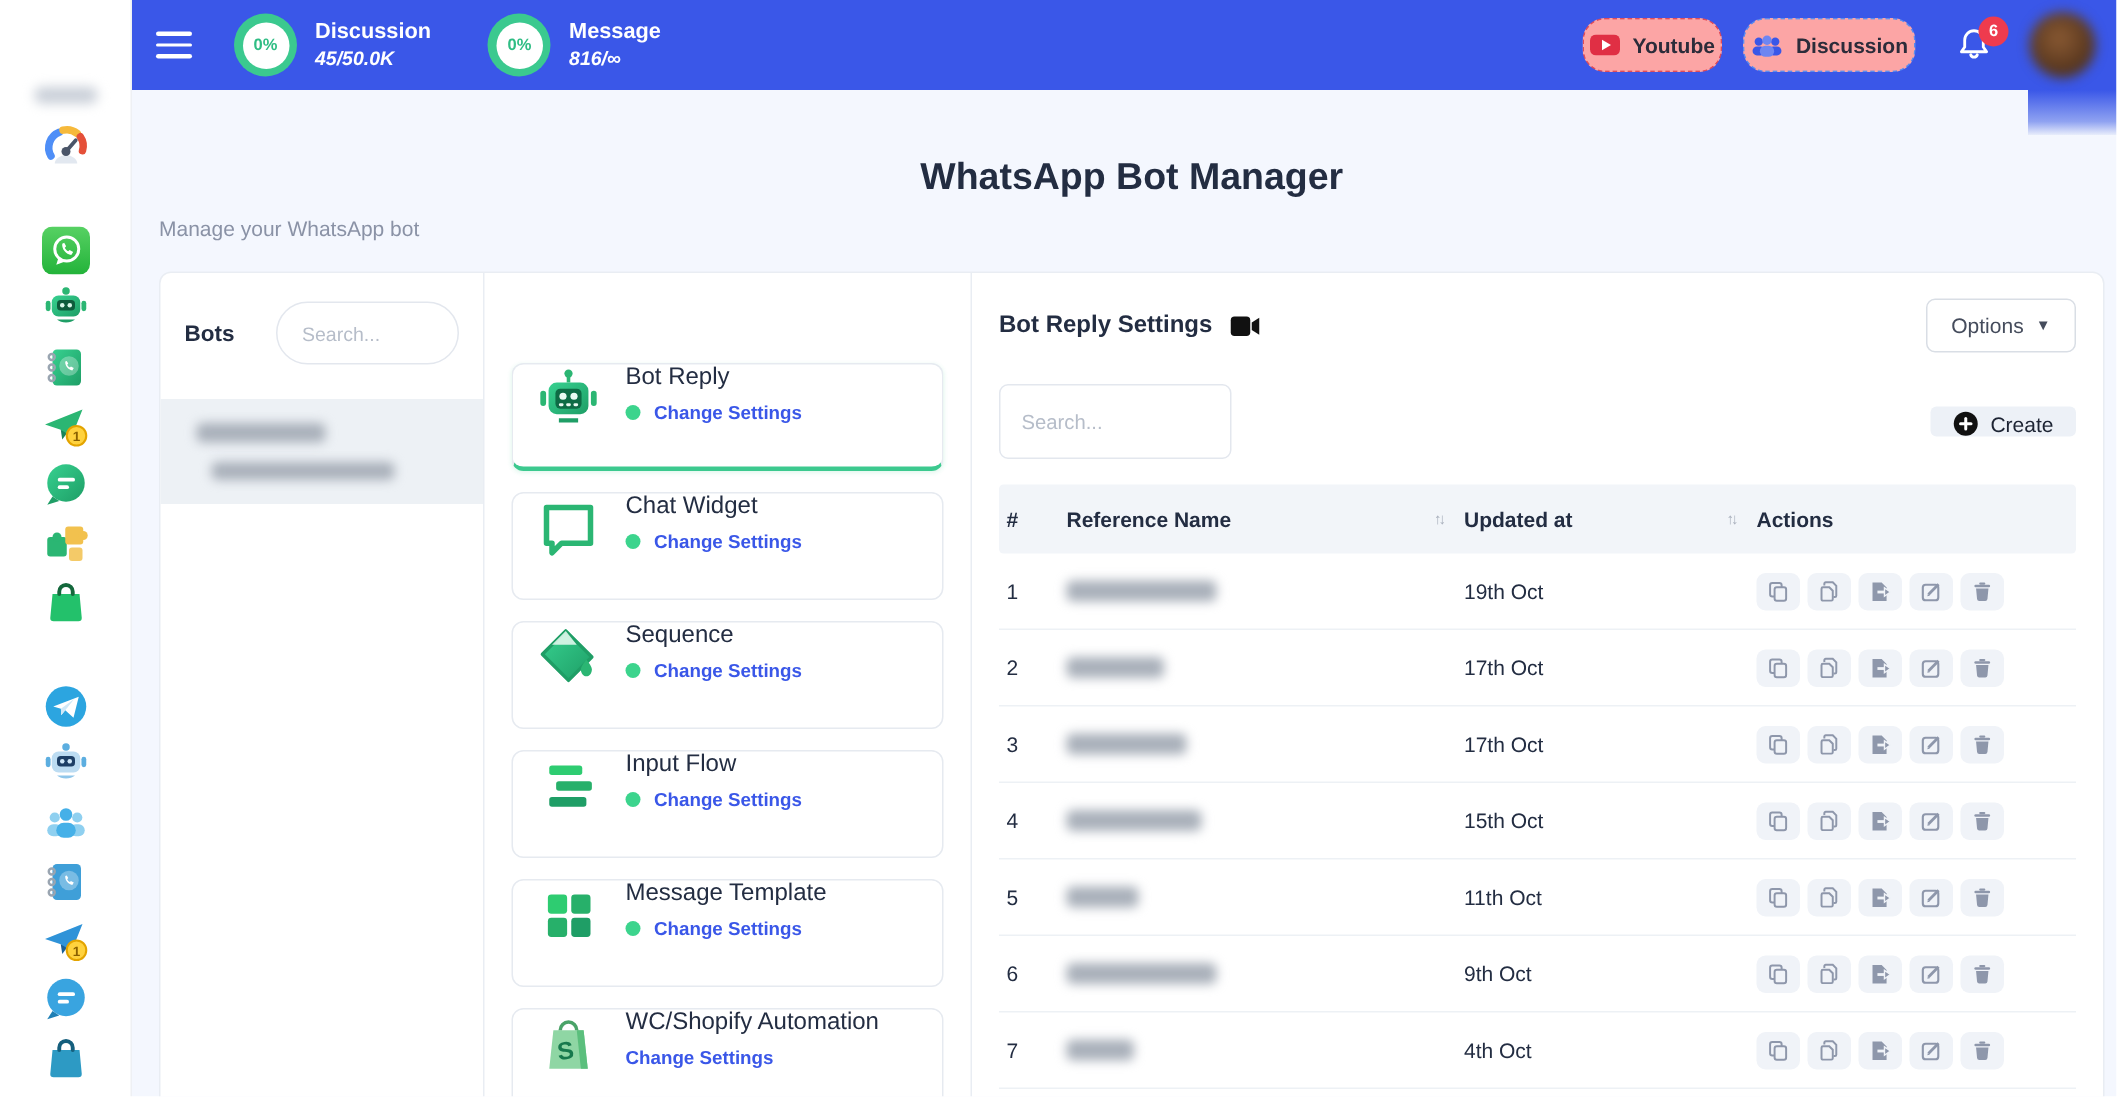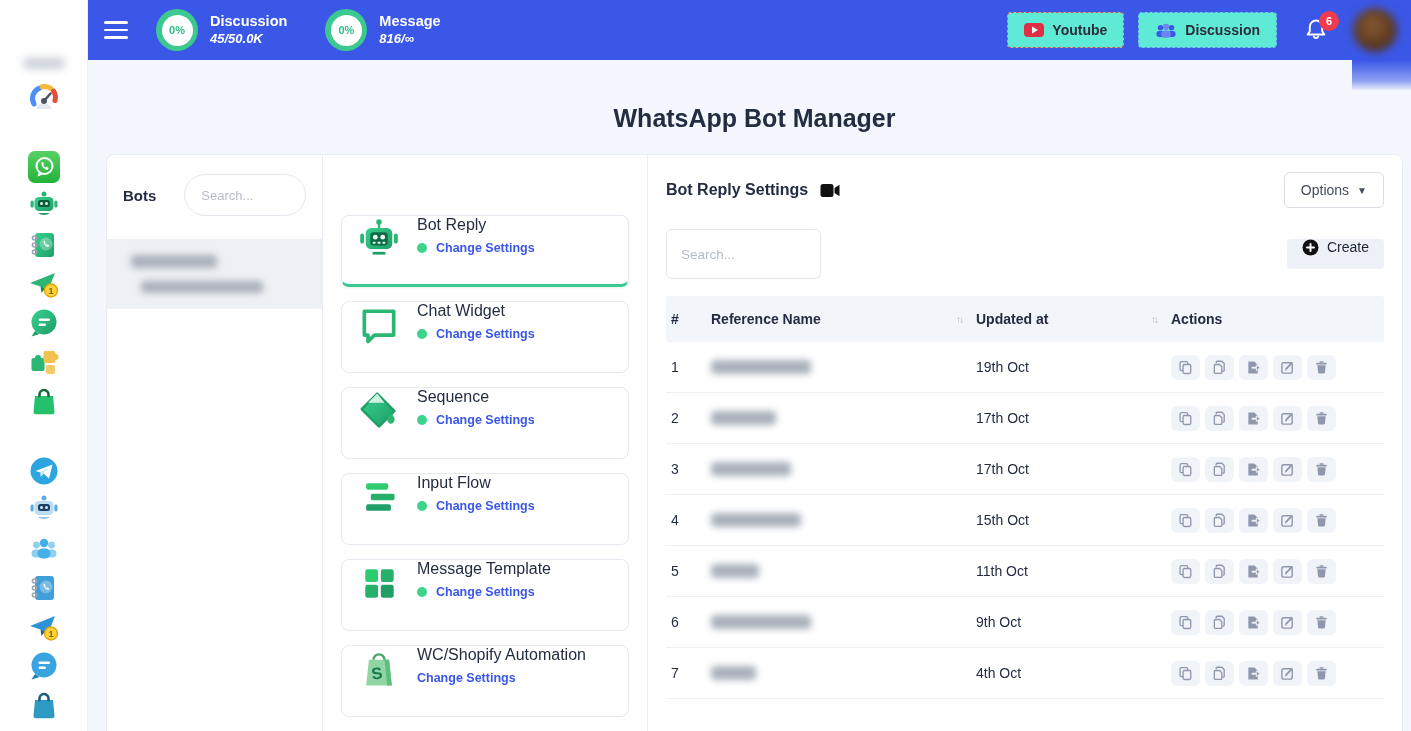--- a/index.html
+++ b/index.html
@@ -21,22 +21,22 @@
                justify-content:center; gap:5px; cursor:pointer; margin-right:22px; }
   .hamburger span { display:block; width:24px; height:2.4px; background:#fff; border-radius:2px; }
   .stat { display:flex; align-items:center; gap:12px; margin-right:38px; }
   .ring { width:42px; height:42px; border-radius:50%; background:#3bc98f; display:flex; align-items:center; justify-content:center; flex:0 0 auto; }
   .ring-in { width:31px; height:31px; border-radius:50%; background:#fff; display:flex; align-items:center; justify-content:center;
              font-size:11px; font-weight:bold; color:#2fbd84; }
   .stat-txt { display:flex; flex-direction:column; line-height:1.3; }
   .stat-lab { color:#fff; font-weight:bold; font-size:14.5px; }
   .stat-val { color:#fff; font-weight:bold; font-size:13px;font-style:italic; }
   .tb-spacer { flex:1; }
-  .tb-btn { height:36px; display:flex; align-items:center; gap:8px; background:#5eead4; border-radius:4px;
-            padding:0 16px; font-size:14px; font-weight:bold; color:#2c2c3a; cursor:pointer; }
+  .tb-btn { height:36px; display:flex; align-items:center; gap:8px; background:#fca5a5; border-radius:15px;
+            padding:0 4px; font-size:14px; font-weight:bold; color:#2c2c3a; cursor:pointer; }
   .tb-btn.yt { border:1.6px dashed #e04b59; margin-right:14px; }
   .tb-btn.disc { border:1.6px dashed #5b8def; margin-right:22px; }
   .bell-wrap { position:relative; width:34px; height:34px; display:flex; align-items:center; justify-content:center; cursor:pointer; margin-right:20px; }
   .badge { position:absolute; top:-2px; right:-6px; min-width:20px; height:20px; border-radius:50%; background:#ee3b4e;
            color:#fff; font-size:11px; font-weight:bold; display:flex; align-items:center; justify-content:center; }
   .avatar { width:44px; height:44px; border-radius:50%; background:radial-gradient(circle at 45% 40%, #8a5a33 0%, #5d3a20 55%, #3a2414 100%);
             filter:blur(4px); cursor:pointer; }
   .avatar-spill { position:absolute; right:0; top:60px; width:59px; height:30px;
                   background:linear-gradient(#3a57e8 0%, #8fa2f1 70%, #e8edfb 100%); z-index:3; }
 
@@ -79,22 +79,22 @@
   .ct-head { display:flex; align-items:center; }
   .ct-title { font-size:16px; font-weight:bold; color:#232d42; display:flex; align-items:center; gap:12px; }
   .cam { width:20px; height:15px; }
   .options-btn { margin-left:auto; background:#fff; border:1px solid #d9dee5; border-radius:6px; height:36px;
                  padding:0 16px; font-size:14px; color:#454c5c; display:flex; align-items:center; gap:8px; cursor:pointer; }
   .caret { font-size:10px; color:#454c5c; }
   .ct-row2 { margin-top:21px; display:flex; align-items:center; }
   .sq-search { width:155px; height:50px; border:1px solid #e3e7ee; border-radius:6px; padding:0 14px; font-size:13.5px;
                color:#3f4254; outline:none; font-family:"Liberation Sans",sans-serif; }
   .sq-search::placeholder { color:#b6bdc9; }
-  .create-btn { margin-left:auto; height:30px; background:#edf1f7; border:none; border-radius:4px; padding:0 15px;
-                display:flex; align-items:flex-start; gap:8px; font-size:14px; color:#1d2433; cursor:pointer; }
+  .create-btn { margin-left:auto; height:20px; background:#edf1f7; border:none; border-radius:4px; padding:0 15px;
+                display:flex; align-items:flex-end; gap:8px; font-size:14px; color:#1d2433; cursor:pointer; }
 
   .tbl { margin-top:17px; }
   .tr { display:grid; grid-template-columns:45px 265px 195px 1fr; align-items:center; }
   .thead { background:#f2f5f9; border-radius:3px; height:46px; font-weight:bold; font-size:14px; color:#232d42; }
   .th { display:flex; align-items:center; }
   .sort { color:#aab1bd; font-size:10px; letter-spacing:-2px; margin-left:auto; padding-right:14px; }
   .row { height:51px; border-bottom:1px solid #edf1f5; font-size:14px; color:#232d42; }
   .cell-num { padding-left:5px; }
   .name-blur { height:14px; }
   .actions { display:flex; gap:5px; }
@@ -329,20 +329,21 @@
     </svg>
     <span class="badge">6</span>
   </div>
 
   <div class="avatar"></div>
 </header>
 <div class="avatar-spill"></div>
 
 <main class="main">
   <h1 class="page-title">WhatsApp Bot Manager</h1>
+  <p class="page-sub">Manage your WhatsApp bot</p>
 
   <div class="panel-card">
 
     <section class="col-bots">
       <div class="bots-head">
         <span class="bots-title">Bots</span>
         <input class="pill-search" type="text" placeholder="Search..." style="">
       </div>
       <div class="bot-item">
         <div class="blur-bar l1"></div>

